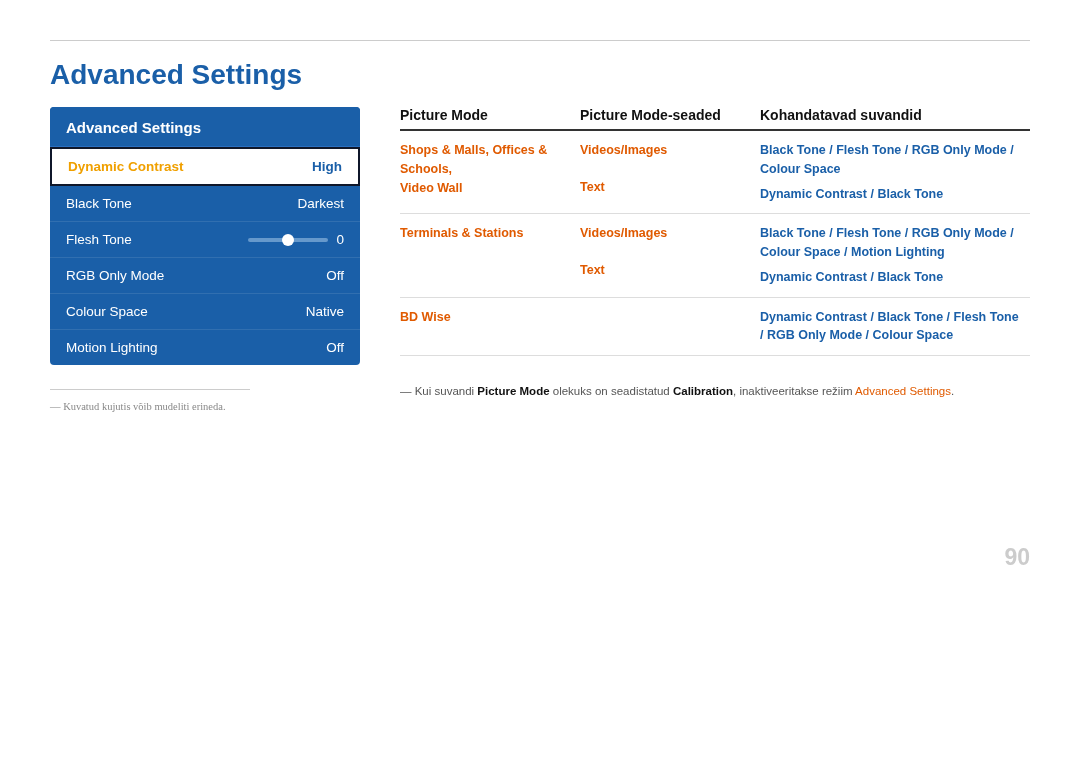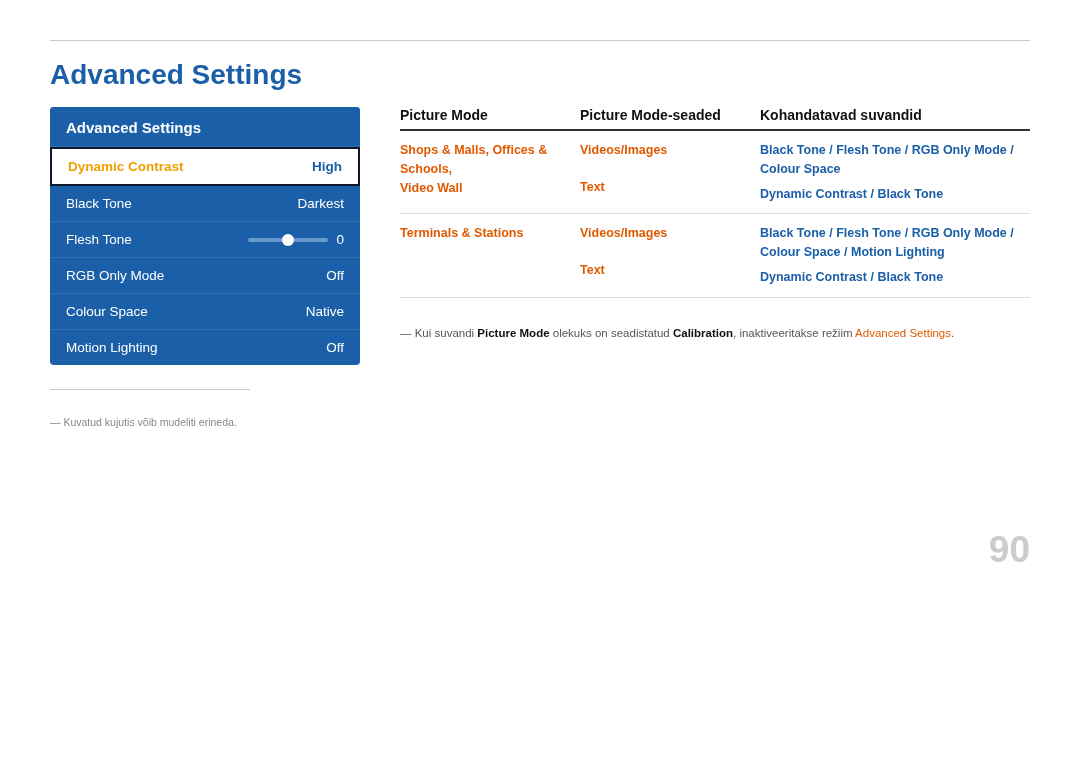--- a/index.html
+++ b/index.html
@@ -145,23 +145,24 @@
       border-radius: 50%;
       position: absolute;
       top: -4px;
       left: 50%;
       transform: translateX(-50%);
     }
 
     
     .panel-footnote {
       margin-top: 24px;
-      padding-top: 24px;
+      padding-top: 8px;
       border-top: 1px solid #ccc;
       width: 200px;
+      font-family: Liberation Serif, serif;
     }
 
     .panel-footnote-text {
       font-size: 10.5px;
       color: #888;
     }
 
     
     .right-panel {
       flex: 1;
@@ -228,21 +229,21 @@
 
     .table-footnote .adv-settings {
       color: #e05a00;
     }
 
     
     .page-number {
       position: absolute;
       bottom: 30px;
       right: 50px;
-      font-size: 37px;
+      font-size: 23px;
       color: #ccc;
       font-weight: bold;
     }
   </style>
 </head>
 <body>
 
 <div class="page-container">
   <hr class="top-rule">
 
@@ -326,20 +327,30 @@
           <div class="table-cell">
             <div class="cell-orange">Videos/Images</div>
             <div style="margin-top:18px;" class="cell-orange">Text</div>
           </div>
           <div class="table-cell">
             <div class="cell-blue">Black Tone / Flesh Tone / RGB Only Mode / Colour Space / Motion Lighting</div>
             <div class="cell-blue" style="margin-top:6px;">Dynamic Contrast / Black Tone</div>
           </div>
         </div>
 
+        <div class="table-row">
+          <div class="table-cell cell-orange">
+            BD Wise
+          </div>
+          <div class="table-cell">
+          </div>
+          <div class="table-cell cell-blue">
+            Dynamic Contrast / Black Tone / Flesh Tone / RGB Only Mode / Colour Space
+          </div>
+        </div>
 
       </div>
 
       <div class="table-footnote">
         ― Kui suvandi <strong>Picture Mode</strong> olekuks on seadistatud <strong>Calibration</strong>, inaktiveeritakse režiim <span class="adv-settings">Advanced Settings</span>.
       </div>
     </div>
   </div>
 
   <div class="page-number">90</div>

